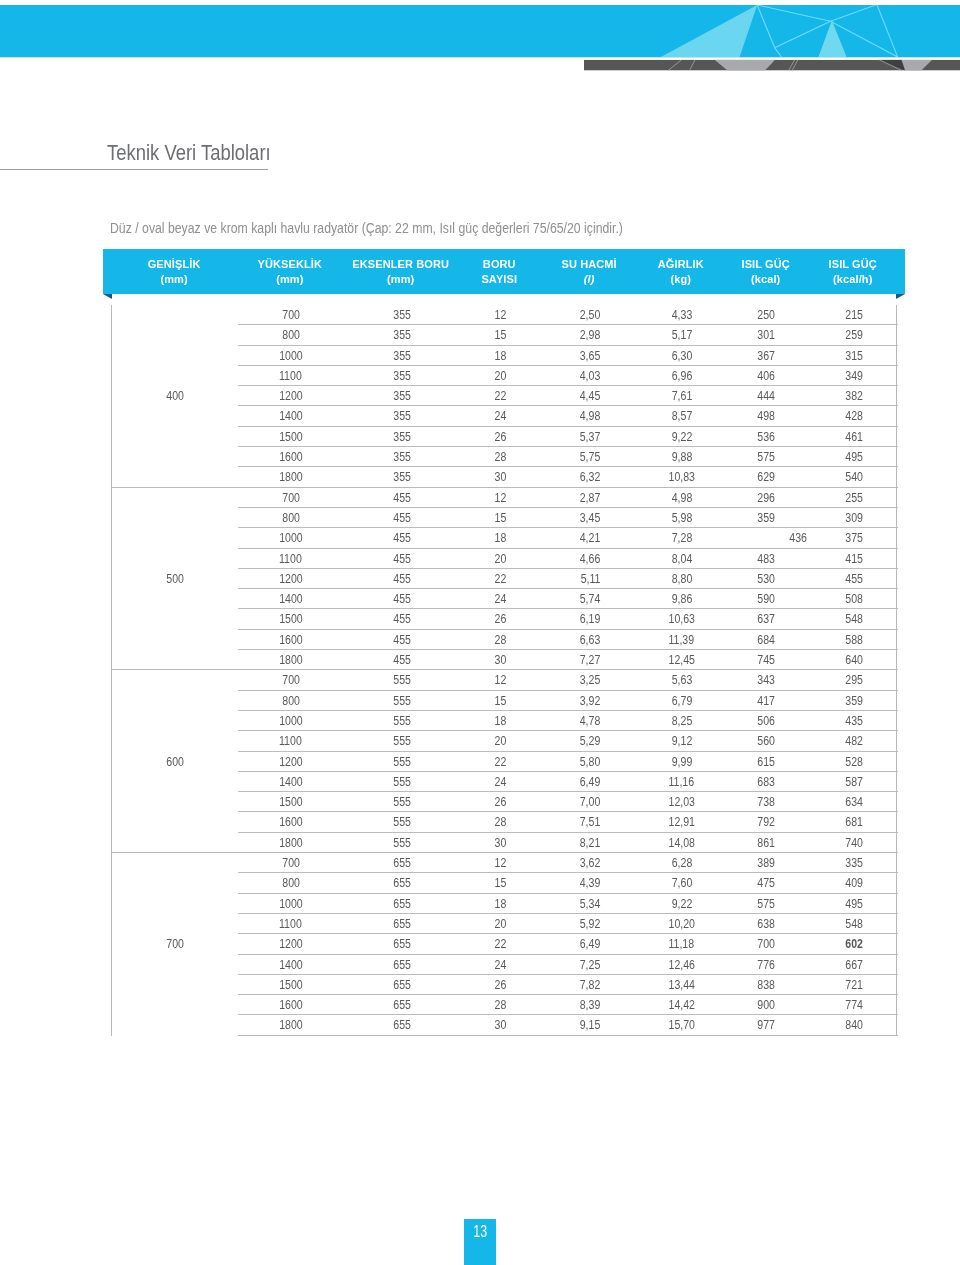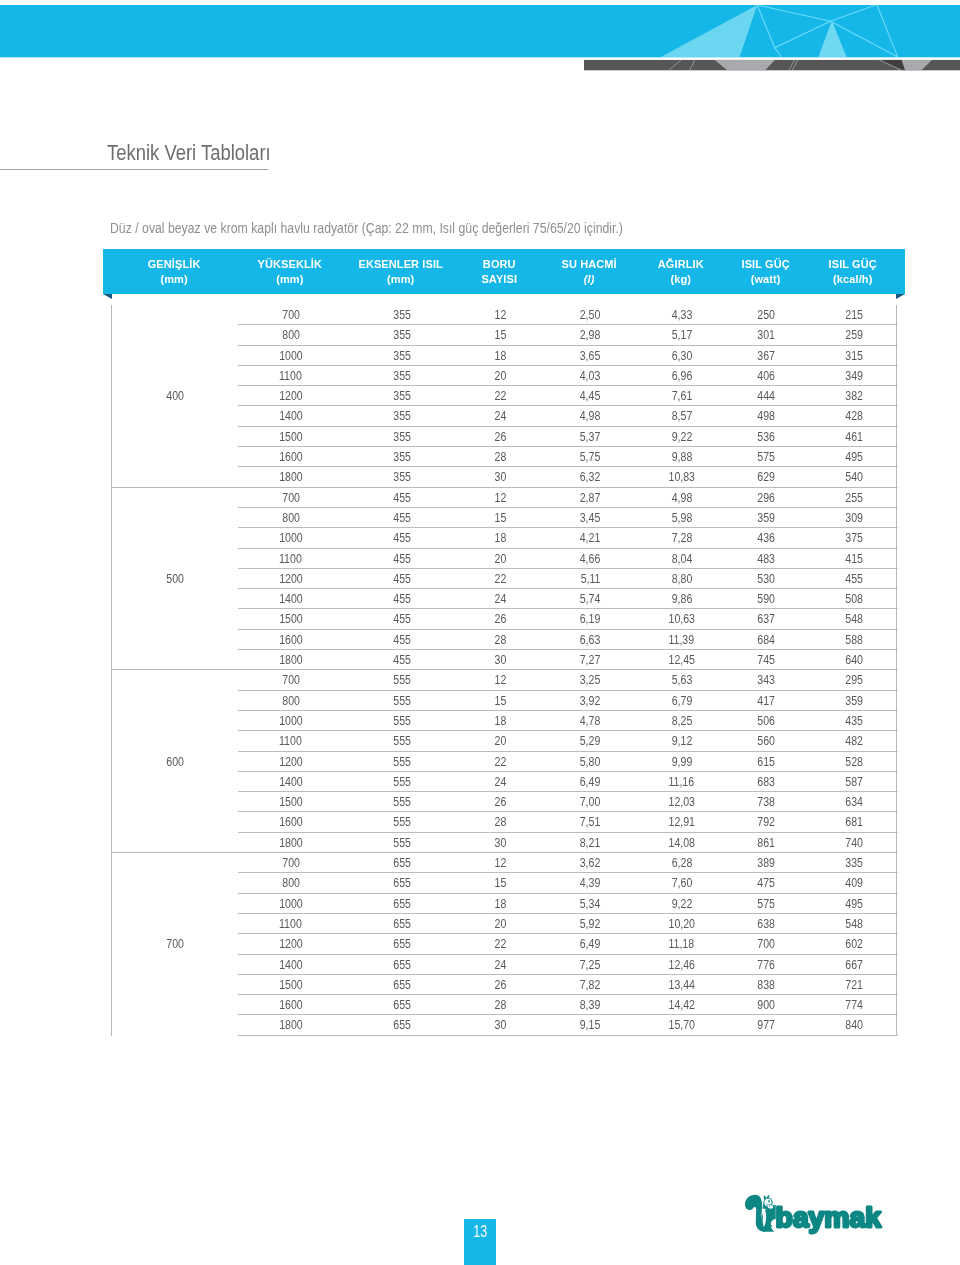--- a/index.html
+++ b/index.html
@@ -100,38 +100,38 @@
       <div class="hdr" id="hdr" style="padding-left: 8px;">
           <div class="cell" style="width: 126.2px;">
             <div>GENİŞLİK</div>
             <div>(mm)</div>
           </div>
           <div class="cell" style="width: 105.2px;">
             <div>YÜKSEKLİK</div>
             <div>(mm)</div>
           </div>
           <div class="cell" style="width: 116.6px;">
-            <div>EKSENLER ISIL</div>
+            <div>EKSENLER BORU</div>
             <div>(mm)</div>
           </div>
           <div class="cell" style="width: 80.6px;">
             <div>BORU</div>
             <div>SAYISI</div>
           </div>
           <div class="cell" style="width: 99.2px;">
             <div>SU HACMİ</div>
             <div style="font-style: italic;">(l)</div>
           </div>
           <div class="cell" style="width: 84px;">
             <div>AĞIRLIK</div>
             <div>(kg)</div>
           </div>
           <div class="cell" style="width: 85.8px;">
             <div>ISIL GÜÇ</div>
-            <div>(watt)</div>
+            <div>(kcal)</div>
           </div>
           <div class="cell" style="width: 88.4px;">
             <div>ISIL GÜÇ</div>
             <div>(kcal/h)</div>
           </div>
         </div>
       <div class="fold-l">
           <svg width="9" height="5" viewBox="0 0 9 5">
             <polygon points="0,0 9,0 9,5" fill="#1a597f"></polygon>
           </svg>
@@ -245,21 +245,21 @@
               <td class="sep" style="width: 84px;"><span>5,98</span></td>
               <td class="sep" style="width: 85.8px;"><span>359</span></td>
               <td class="sep" style="width: 88.4px;"><span>309</span></td>
             </tr>
             <tr>
               <td class="sep" style="width: 105.2px;"><span>1000</span></td>
               <td class="sep" style="width: 116.6px;"><span>455</span></td>
               <td class="sep" style="width: 80.6px;"><span>18</span></td>
               <td class="sep" style="width: 99.2px;"><span>4,21</span></td>
               <td class="sep" style="width: 84px;"><span>7,28</span></td>
-              <td class="sep" style="width: 85.8px;"><span>436</span></td>
+              <td class="sep" style="width: 85.8px; text-align: right;"><span>436</span></td>
               <td class="sep" style="width: 88.4px;"><span>375</span></td>
             </tr>
             <tr>
               <td class="sep" style="width: 105.2px;"><span>1100</span></td>
               <td class="sep" style="width: 116.6px;"><span>455</span></td>
               <td class="sep" style="width: 80.6px;"><span>20</span></td>
               <td class="sep" style="width: 99.2px;"><span>4,66</span></td>
               <td class="sep" style="width: 84px;"><span>8,04</span></td>
               <td class="sep" style="width: 85.8px;"><span>483</span></td>
               <td class="sep" style="width: 88.4px;"><span>415</span></td>
@@ -428,21 +428,21 @@
               <td class="sep" style="width: 85.8px;"><span>638</span></td>
               <td class="sep" style="width: 88.4px;"><span>548</span></td>
             </tr>
             <tr>
               <td class="sep" style="width: 105.2px;"><span>1200</span></td>
               <td class="sep" style="width: 116.6px;"><span>655</span></td>
               <td class="sep" style="width: 80.6px;"><span>22</span></td>
               <td class="sep" style="width: 99.2px;"><span>6,49</span></td>
               <td class="sep" style="width: 84px;"><span>11,18</span></td>
               <td class="sep" style="width: 85.8px;"><span>700</span></td>
-              <td class="sep" style="width: 88.4px;"><span>602</span></td>
+              <td class="sep" style="width: 88.4px; font-weight: bold;"><span>602</span></td>
             </tr>
             <tr>
               <td class="sep" style="width: 105.2px;"><span>1400</span></td>
               <td class="sep" style="width: 116.6px;"><span>655</span></td>
               <td class="sep" style="width: 80.6px;"><span>24</span></td>
               <td class="sep" style="width: 99.2px;"><span>7,25</span></td>
               <td class="sep" style="width: 84px;"><span>12,46</span></td>
               <td class="sep" style="width: 85.8px;"><span>776</span></td>
               <td class="sep" style="width: 88.4px;"><span>667</span></td>
             </tr>
@@ -474,56 +474,14 @@
               <td class="sep" style="width: 88.4px;"><span>840</span></td>
             </tr>
           </tbody>
         </table>
     </div>
   </div>
 
   <div class="pagenum">
     <span>13</span>
   </div>
-  <div class="logo"><svg width="144" height="40" viewBox="0 0 144 40" style="overflow:visible">
-      <g transform="translate(-0.6,-0.5) scale(0.95,1.06)">
-        <g fill="#0d8784">
-          <path d="M11.6,1.1
-                   C5.4,1.1 0.6,5.0 0.6,10.2
-                   C0.6,13.6 2.6,15.6 5.8,15.6
-                   C7.4,15.6 8.5,15.0 9.1,14.0
-                   C9.6,13.1 10.3,12.6 11.1,12.8
-                   C12.0,13.1 12.4,14.0 12.4,15.3
-                   L12.0,26.4
-                   C11.8,32.2 15.0,35.9 20.4,35.9
-                   C24.6,35.9 27.8,33.7 29.1,30.0
-                   L23.4,27.7
-                   C22.8,29.4 21.8,30.3 20.4,30.3
-                   C18.4,30.3 17.5,28.8 17.6,26.1
-                   L18.6,12.0
-                   C18.9,5.0 16.2,1.1 11.6,1.1 Z"></path>
-          <path d="M19.4,36.0
-                   C16.8,33.0 16.0,28.8 17.2,24.2
-                   C18.4,19.6 21.2,15.8 25.4,13.2
-                   C27.8,11.7 30.4,10.9 33.0,10.8
-                   L33.0,24.0
-                   C31.2,24.0 29.8,24.7 28.8,26.0
-                   C27.6,27.6 27.3,29.6 28.0,31.6
-                   C28.6,33.2 29.7,34.7 31.4,36.0 Z"></path>
-          <path d="M20.6,1.6 C20.1,3.2 20.4,5.2 21.5,6.5 L23.2,4.7 C22.6,3.4 21.9,2.3 20.6,1.6 Z"></path>
-          <path d="M26.0,1.2 C24.5,2.0 23.4,3.3 23.1,4.8 L24.8,6.3 C25.8,5.0 26.3,2.8 26.0,1.2 Z"></path>
-          <path d="M21.6,6.2 C20.2,9.0 19.4,11.6 19.1,14.2 L24.4,15.6 C24.9,12.8 25.8,10.6 27.0,9.0 Z"></path>
-        </g>
-        <path d="M20.8,13.6 C19.7,17.2 19.2,20.8 19.2,24.4 C19.2,27.4 19.6,29.9 20.4,31.8
-                 C22.0,29.2 22.9,25.9 22.9,22.1 C22.9,18.6 22.1,15.6 20.8,13.6 Z" fill="#f0f9f9"></path>
-        <circle cx="24.9" cy="8.6" r="4.9" fill="#0d8784"></circle>
-        <circle cx="24.8" cy="8.6" r="3.8" fill="#f0f9f9"></circle>
-        <path d="M23.4,10.4 C25.2,9.6 27.8,9.8 29.6,11.0 C31.0,11.9 31.4,13.3 30.6,14.2
-                 C29.6,15.3 27.2,15.4 25.4,14.5 C23.8,13.7 22.9,12.4 23.4,10.4 Z" fill="#0d8784"></path>
-        <path d="M24.1,10.8 C25.6,10.2 27.7,10.4 29.1,11.4 C30.2,12.1 30.5,13.0 29.9,13.7
-                 C29.1,14.5 27.2,14.6 25.8,13.9 C24.6,13.3 23.9,12.3 24.1,10.8 Z" fill="#f0f9f9"></path>
-        <circle cx="26.0" cy="7.4" r="1.1" fill="#0d8784"></circle>
-        <circle cx="26.3" cy="11.8" r="0.6" fill="#0d8784"></circle>
-      </g>
-      <text id="logo-word" x="30.6" y="33.1" font-size="28.3" fill="#0d8784" stroke="#0d8784" stroke-width="2.8" stroke-linejoin="round" paint-order="stroke">baymak</text>
-    </svg></div>
 
 </div>
 
 </body></html>

